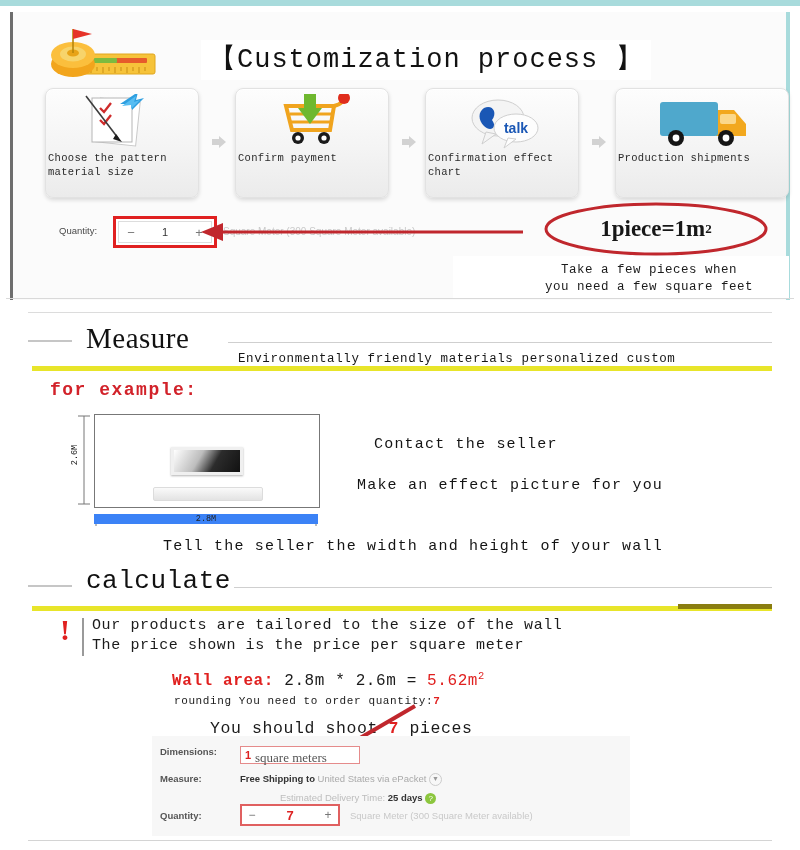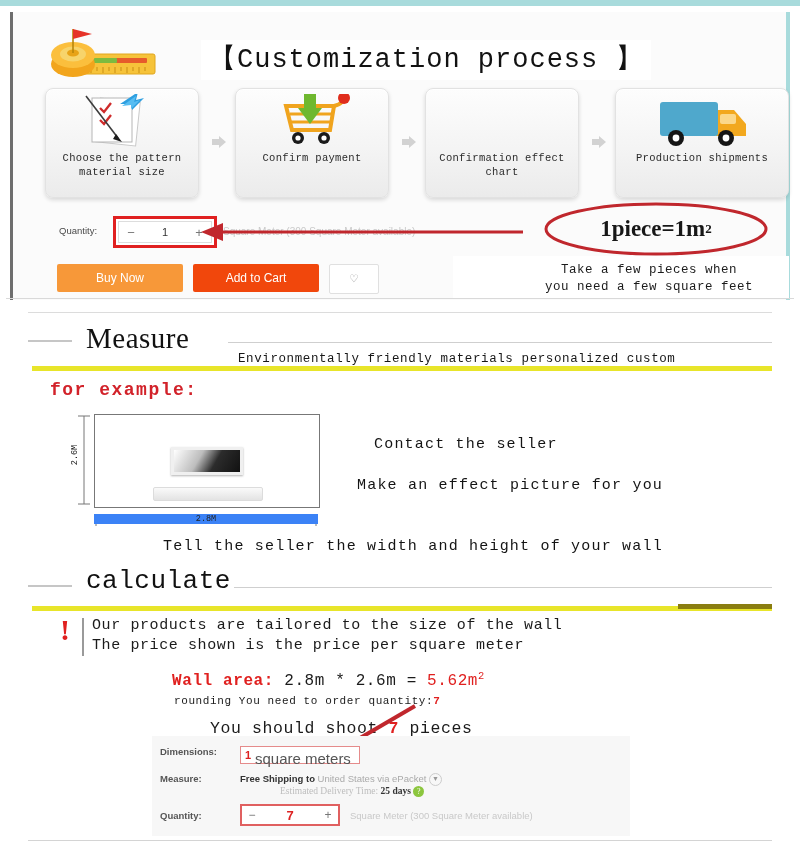--- a/index.html
+++ b/index.html
@@ -56,21 +56,21 @@
     border-radius:8px;
     box-shadow:0 2px 4px rgba(0,0,0,0.14), 0 1px 0 #fff inset;
   }
   .step-0{left:0px;}
   .step-1{left:190px;}
   .step-2{left:380px;}
   .step-3{left:570px;width:172px;}
   .step-icon{position:absolute;left:0;top:5px;width:100%;height:56px;}
   .step-label{
     position:absolute;left:2px;right:2px;top:62px;
-    text-align:center;
+    text-align:left;
     font-size:10.5px;line-height:14px;
     color:#2b2b2b;
     letter-spacing:0.3px;
     font-family:"Liberation Mono","DejaVu Sans Mono",monospace;
   }
   .arrow-sep{
     position:absolute;top:46px;width:16px;height:16px;
   }
   .arr-0{left:166px;}
   .arr-1{left:356px;}
@@ -290,30 +290,30 @@
   }
   .dp-dims-box{
     position:absolute;left:88px;top:10px;width:120px;height:18px;
     border:1px solid #e58b8b;box-sizing:border-box;background:#fff;
   }
   .dp-dims-val{
     position:absolute;left:4px;top:2px;font-size:11px;color:#d22;font-weight:700;
     font-family:"Liberation Sans",sans-serif;
   }
   .dp-dims-unit{
-    position:absolute;left:14px;top:3px;font-size:15px;color:#555;
-    font-family:Liberation Sans, sans-serif;
+    position:absolute;left:14px;top:3px;font-size:13px;color:#555;
+    font-family:Liberation Serif, serif;
   }
   .dp-ship-rest{
     position:absolute;left:88px;top:37px;font-size:9.5px;color:#aaa;
     font-family:"Liberation Sans",sans-serif;
   }
   .dp-eta{
-    position:absolute;left:88px;top:50px;font-size:9.5px;color:#bdbdbd;
-    font-family:Liberation Serif, serif;
+    position:absolute;left:88px;top:56px;font-size:9.5px;color:#bdbdbd;
+    font-family:Liberation Sans, sans-serif;
     padding-left:40px;
   }
   .dp-eta b{color:#333;}
   .dp-caret{
     display:inline-block;width:11px;height:11px;border:1px solid #ccc;border-radius:50%;
     font-size:7px;line-height:10px;text-align:center;color:#999;vertical-align:middle;
   }
   .dp-help{
     display:inline-block;width:11px;height:11px;border-radius:50%;
     background:#8cc63e;color:#fff;font-size:8px;line-height:11px;text-align:center;
@@ -406,20 +406,32 @@
                   <circle cx="40" cy="40" r="2.6" fill="#fff"></circle>
                 <rect x="20" y="-4" width="12" height="16" fill="#6fb82f"></rect>
                 <polygon points="14,10 38,10 26,26" fill="#6fb82f"></polygon>
               </g>
             </svg>
           </div>
           <div class="step-label">Confirm payment</div>
         </div>
 
         <div class="step step-2">
+          <div class="step-icon">
+            <svg viewBox="0 0 152 56" width="152" height="56">
+              <g transform="translate(44,4)">
+                <ellipse cx="28" cy="20" rx="26" ry="18" fill="#f4f4f4" stroke="#cfcfcf"></ellipse>
+                <polygon points="16,34 12,46 26,36" fill="#f4f4f4" stroke="#cfcfcf"></polygon>
+                <path d="M14 10 C22 6 28 14 22 22 C28 30 20 34 14 28 C8 22 8 14 14 10 Z" fill="#1a57b5"></path>
+                <ellipse cx="46" cy="30" rx="22" ry="14" fill="#fdfdfd" stroke="#cfcfcf"></ellipse>
+                <polygon points="38,40 34,50 46,41" fill="#fdfdfd" stroke="#cfcfcf"></polygon>
+                <text x="46" y="35" font-family="Liberation Sans, sans-serif" font-size="14" font-weight="bold" fill="#1a57b5" text-anchor="middle">talk</text>
+              </g>
+            </svg>
+          </div>
           <div class="step-label">Confirmation effect<br>chart</div>
         </div>
 
         <div class="step step-3">
           <div class="step-icon">
             <svg viewBox="0 0 172 56" width="172" height="56">
               <g transform="translate(44,6)">
                 <path d="M56 10 H74 L86 24 V36 H56 Z" fill="#f2a81e"></path>
                 <rect x="0" y="2" width="58" height="34" rx="3" fill="#4fa8cc"></rect>
                 <rect x="60" y="14" width="16" height="10" rx="2" fill="#fbd88a"></rect>
@@ -475,27 +487,20 @@
         </svg>
         <div class="callout-text">
           <span>1piece=1m</span>
             <sup>2</sup>
         </div>
       </div>
 
       <div class="top-white-strip"></div>
       <div class="take-note">Take a few pieces when<br>you need a few square feet</div>
 
-      <div class="actions">
-        <div class="btn btn-buy">Buy Now</div>
-        <div class="btn btn-cart">Add to Cart</div>
-        <div class="btn-wish">
-          <span class="heart">♡</span>
-        </div>
-      </div>
 
     </div>
   </div>
 </div>
 
 <div class="section-divider"></div>
 
 <div class="bottom-section">
   <div class="bot-frame"></div>
 </div>

